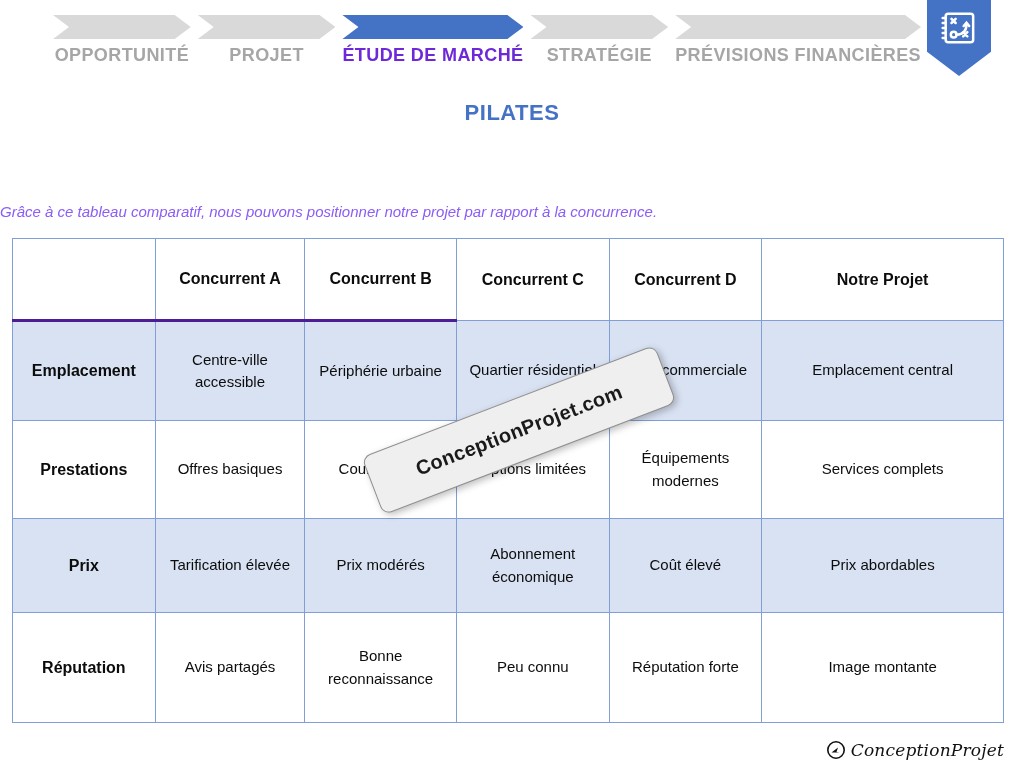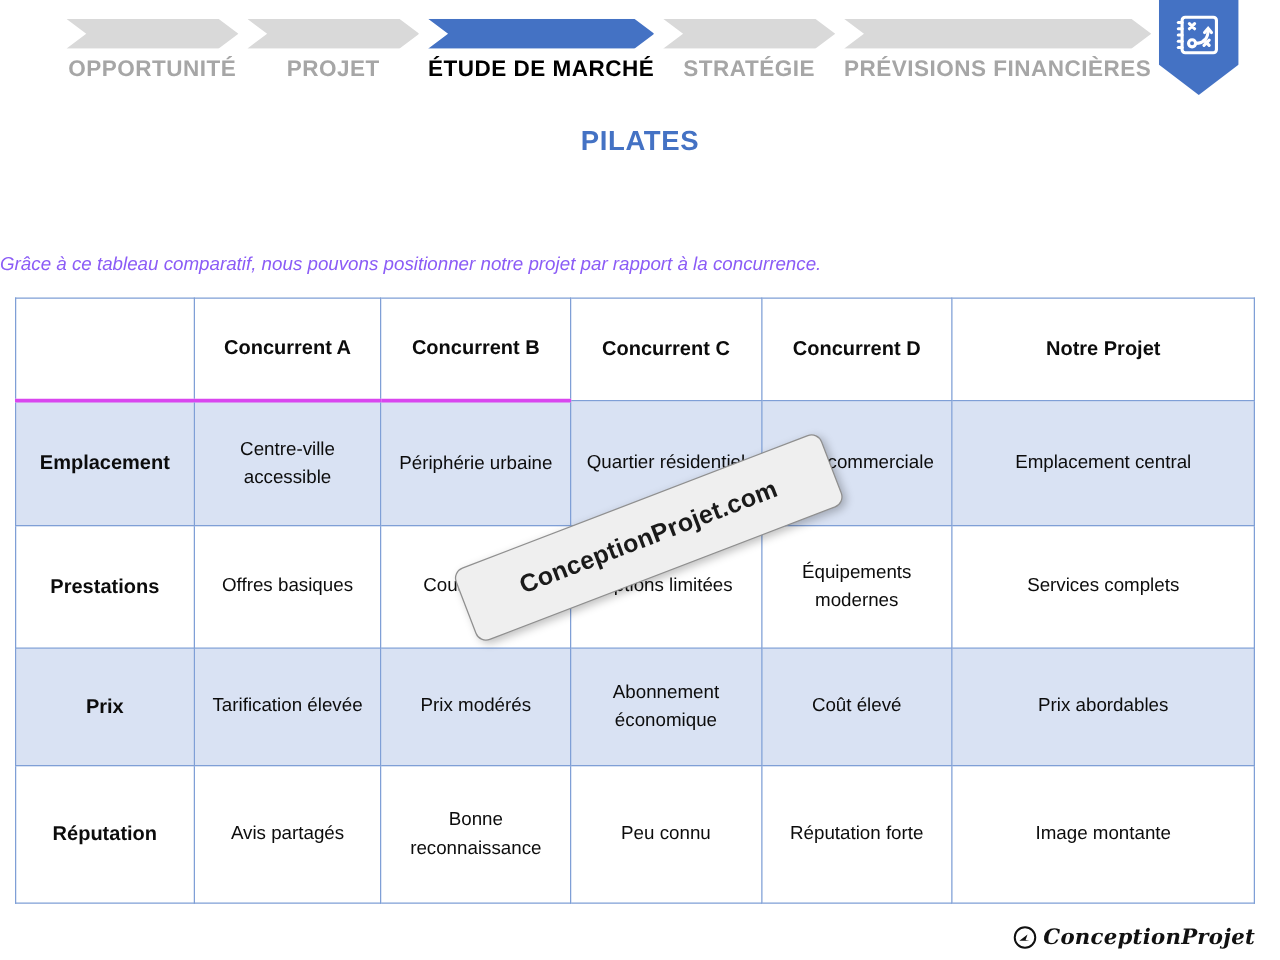--- a/index.html
+++ b/index.html
@@ -8,21 +8,21 @@
 
   
   .breadcrumb { position:absolute; top:15px; left:53px; width:868px;
                 display:flex; gap:7px; }
   .step { flex:1; display:flex; flex-direction:column; align-items:center; cursor:pointer; }
   .step .arrow { width:100%; height:24px; background:#D9D9D9;
        clip-path:polygon(0 0, calc(100% - 16px) 0, 100% 50%, calc(100% - 16px) 100%, 0 100%, 16px 50%); }
   .step .lbl { margin-top:6px; font-size:18px; font-weight:bold; color:#A6A6A6;
                letter-spacing:.4px; white-space:nowrap; }
   .step.active .arrow { background:#4472C4; }
-  .step.active .lbl { color:#000000; }
+  .step.active .lbl { color:#6d28d9; }
 
   
   .bookmark { position:absolute; top:0; right:33px; width:64px; height:76px;
               background:#4472C4;
               clip-path:polygon(0 0, 100% 0, 100% 68%, 50% 100%, 0 68%); }
   .bookmark svg { position:absolute; top:8px; left:12px; }
 
   
   .title { position:absolute; top:98px; left:0; width:100%; text-align:center;
            color:#4472C4; font-size:22px; font-weight:bold; line-height:1.35;
@@ -30,36 +30,36 @@
   .subtitle { position:absolute; top:203px; left:0; width:100%; text-align:left;
               color:#8b5cf6; font-size:15px; font-style:italic; }
 
   
   table.cmp { position:absolute; top:238px; left:12px; width:992px; height:484px;
               border-collapse:collapse; table-layout:fixed;
               border:1.5px solid #5B87C9; }
   table.cmp th, table.cmp td { border:1px solid #7F9FD6; text-align:center;
               vertical-align:middle; padding:4px 10px; color:#0c0c0c; }
   table.cmp thead th { font-size:16px; font-weight:bold; height:82px; background:#fff; }
-  table.cmp thead th.thick { border-bottom:3px solid #d946ef; }
+  table.cmp thead th.thick { border-bottom:3px solid #4c1d95; }
   table.cmp tbody th { font-size:16px; font-weight:bold; }
   table.cmp tbody td { font-size:15px; font-weight:normal; line-height:1.5; }
   tr.alt th, tr.alt td { background:#D9E2F3; }
   tr.r1 { height:100px; } tr.r2 { height:98px; } tr.r3 { height:94px;padding-left:27px; } tr.r4 { height:110px; }
 
   
   .watermark { position:absolute; left:362px; top:399px; width:314px; height:62px;
                background:#EFEFEF; border:1px solid #8f8f8f; border-radius:9px;
                transform:rotate(-21deg); display:flex; align-items:center; justify-content:center;
                box-shadow:2px 3px 7px rgba(0,0,0,.25); z-index:5; }
   .watermark span { font-size:20px; font-weight:bold; color:#1a1a1a; letter-spacing:.3px; }
 
   
   .brand { position:absolute; right:20px; bottom:8px; display:flex; align-items:center; gap:5px; }
-  .brand .txt { font-family:"DejaVu Serif", serif; font-style:italic; font-weight:bold;
+  .brand .txt { font-family:"DejaVu Serif", serif; font-style:italic; font-weight:normal;
                 font-size:17px; color:#111; letter-spacing:.2px; }
 </style>
 </head>
 <body>
 
 <div class="breadcrumb">
   <div class="step">
     <div class="arrow"></div>
     <div class="lbl">OPPORTUNITÉ</div>
   </div>

